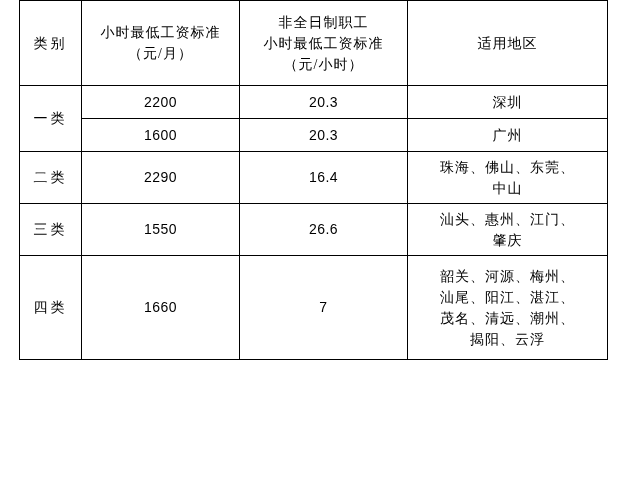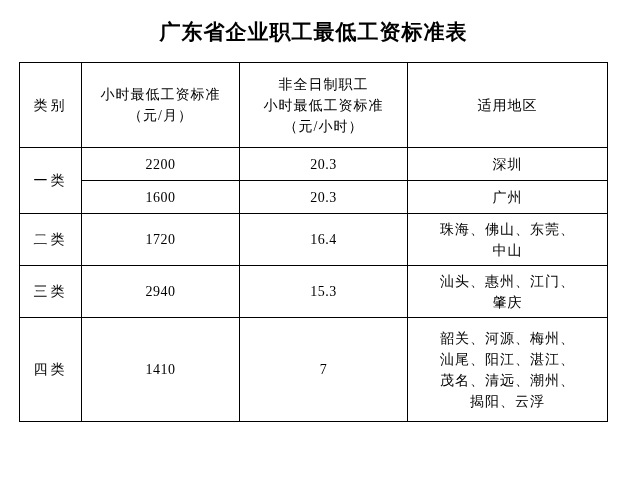--- a/index.html
+++ b/index.html
@@ -52,39 +52,38 @@
   .head-cell {
     font-size: 14.5px;
     height: 76px;
     letter-spacing: 1px;
   }
   .cat-cell {
     letter-spacing: 3px;
     font-size: 14.5px;
   }
   .num-cell {
-    font-family: Liberation Serif, serif;
+    font-family: Liberation Sans, sans-serif;
     font-size: 14.5px;
     letter-spacing: 0.5px;
   }
   .area-cell {
     letter-spacing: 1px;
     font-size: 14.5px;
   }
   .row-h-single { height: 33px; }
   .row-h-double { height: 52px; }
   .row-h-quad   { height: 104px; }
   .nowrap-line { display: block; }
 </style>
 </head>
 <body>
 
 <div class="page">
 
-  <div class="doc-title">广东省企业职工最低工资标准表</div>
 
   <table class="wage-table">
     <colgroup>
       <col class="col-cat">
       <col class="col-mon">
       <col class="col-hour">
       <col class="col-area">
     </colgroup>
     <tbody>
       <tr>
@@ -109,41 +108,41 @@
       </tr>
 
       <tr class="row-h-single">
         <td class="num-cell">1600</td>
         <td class="num-cell">20.3</td>
         <td class="area-cell">广州</td>
       </tr>
 
       <tr class="row-h-double">
         <td class="cat-cell">二类</td>
-        <td class="num-cell">1720</td>
+        <td class="num-cell">2290</td>
         <td class="num-cell">16.4</td>
         <td class="area-cell">
           <span class="nowrap-line">珠海、佛山、东莞、</span>
           <span class="nowrap-line">中山</span>
         </td>
       </tr>
 
       <tr class="row-h-double">
         <td class="cat-cell">三类</td>
-        <td class="num-cell">2940</td>
-        <td class="num-cell">15.3</td>
+        <td class="num-cell">1550</td>
+        <td class="num-cell">26.6</td>
         <td class="area-cell">
           <span class="nowrap-line">汕头、惠州、江门、</span>
           <span class="nowrap-line">肇庆</span>
         </td>
       </tr>
 
       <tr class="row-h-quad">
         <td class="cat-cell">四类</td>
-        <td class="num-cell">1410</td>
+        <td class="num-cell">1660</td>
         <td class="num-cell">7</td>
         <td class="area-cell">
           <span class="nowrap-line">韶关、河源、梅州、</span>
           <span class="nowrap-line">汕尾、阳江、湛江、</span>
           <span class="nowrap-line">茂名、清远、潮州、</span>
           <span class="nowrap-line">揭阳、云浮</span>
         </td>
       </tr>
     </tbody>
   </table>

